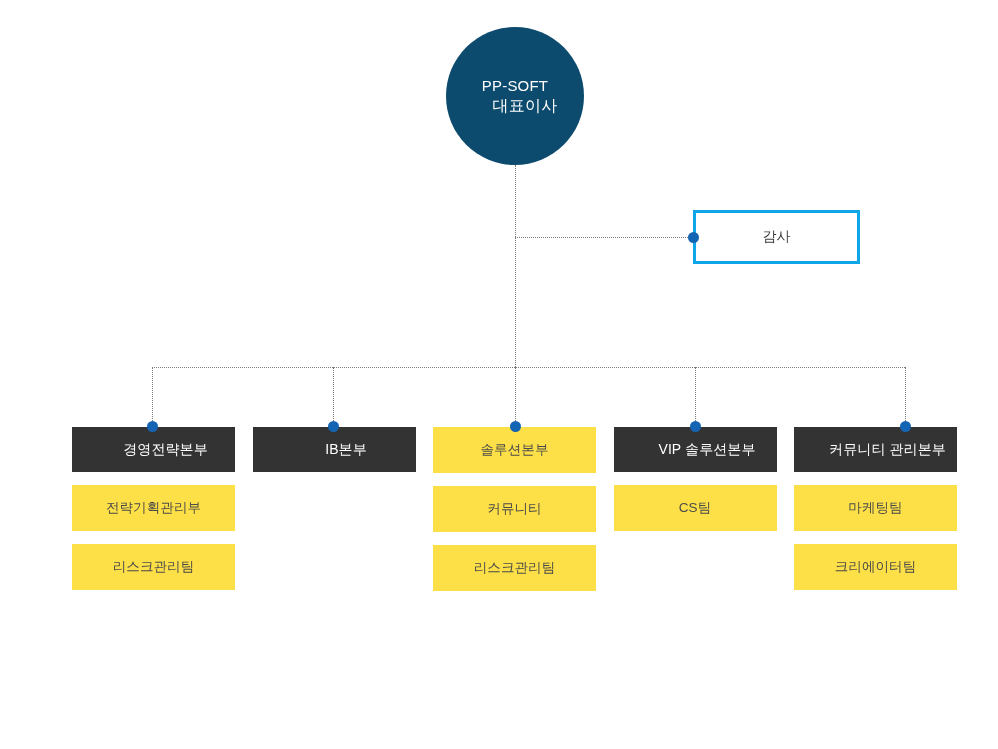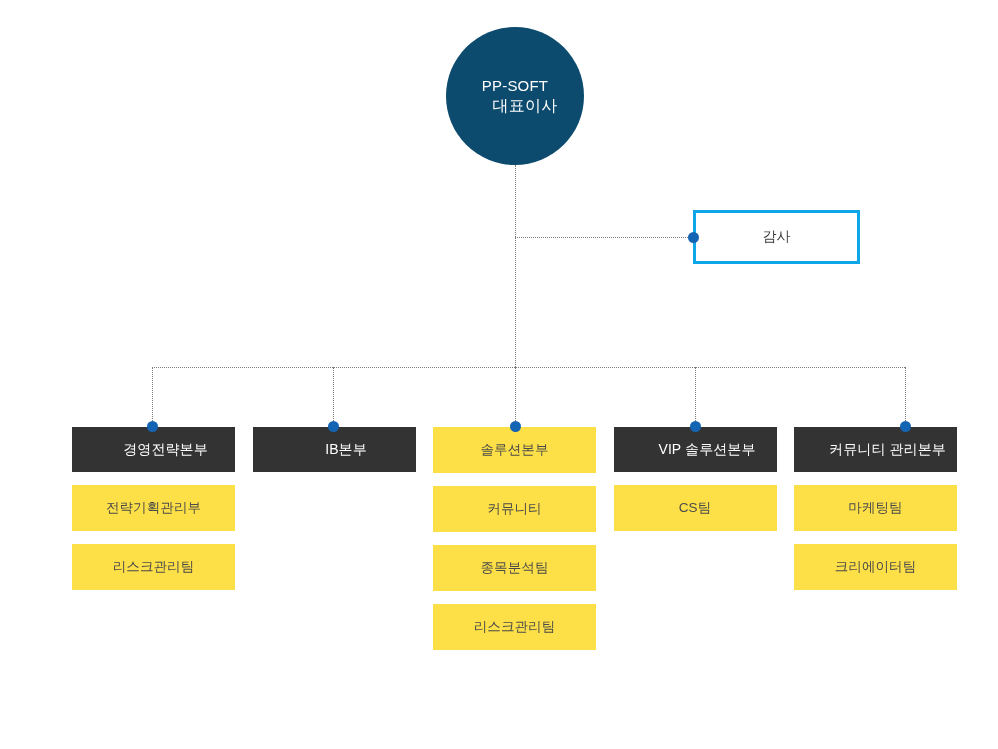--- a/index.html
+++ b/index.html
@@ -175,23 +175,20 @@
     </div>
 
     <div class="column">
       <div class="team-box">
         <span>솔루션본부</span>
       </div>
       <div class="team-box">
         <span>커뮤니티</span>
       </div>
       <div class="team-box">
-        <span>종목분석팀</span>
-      </div>
-      <div class="team-box">
         <span>리스크관리팀</span>
       </div>
     </div>
 
     <div class="column">
       <div class="dept-header">
         <span>VIP 솔루션본부</span>
       </div>
       <div class="team-box">
         <span>CS팀</span>

